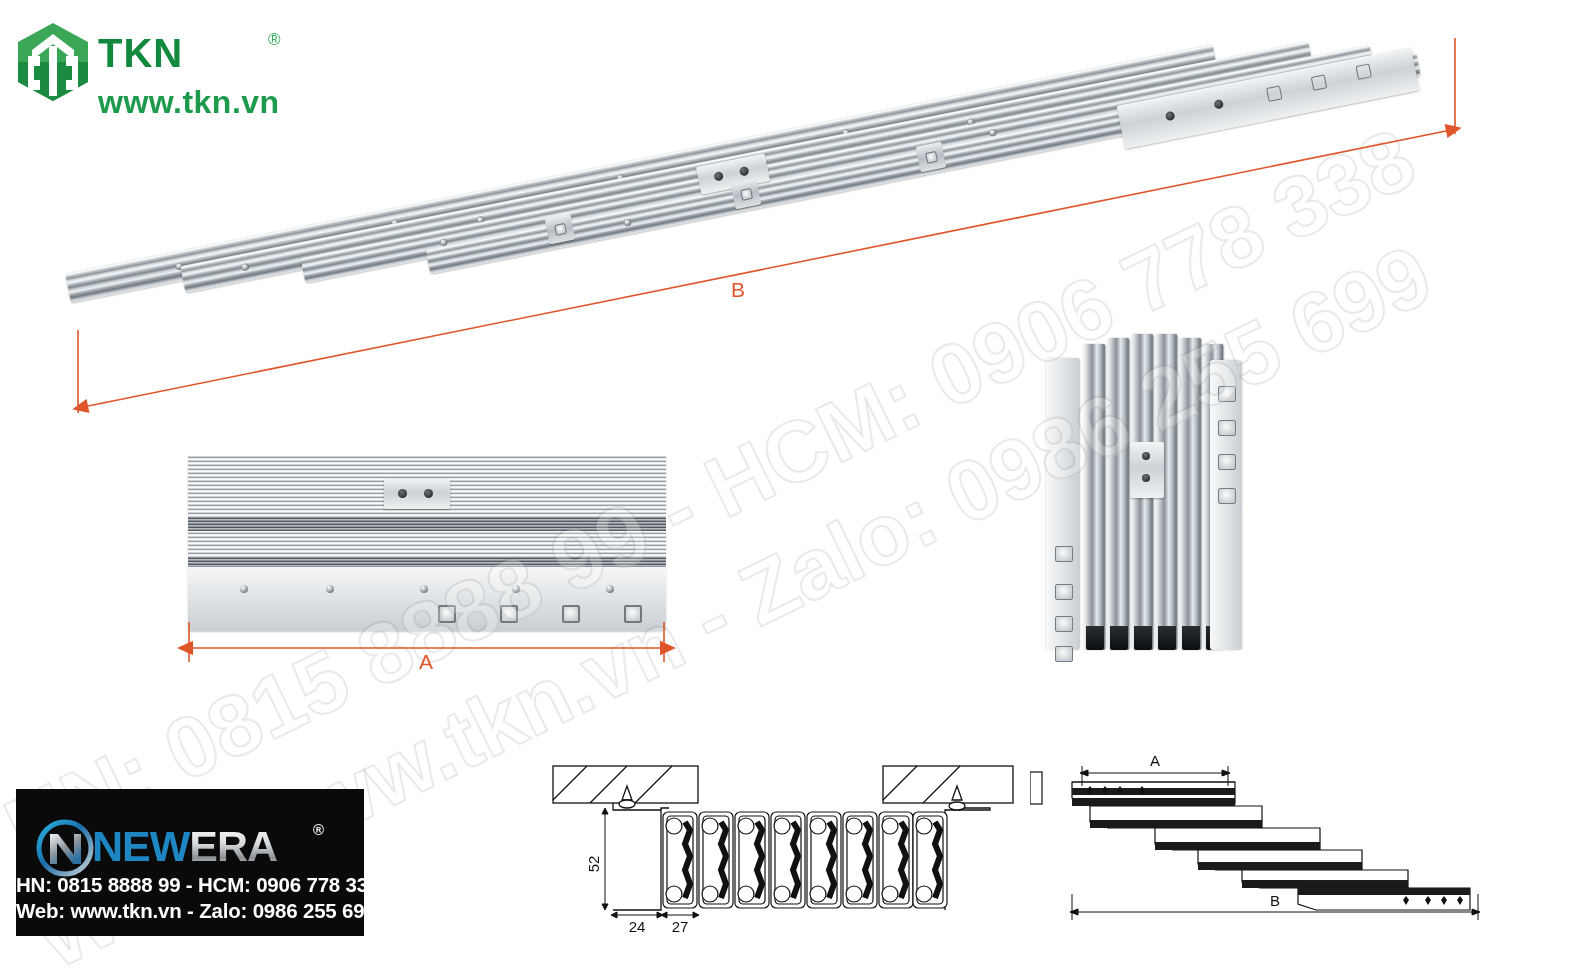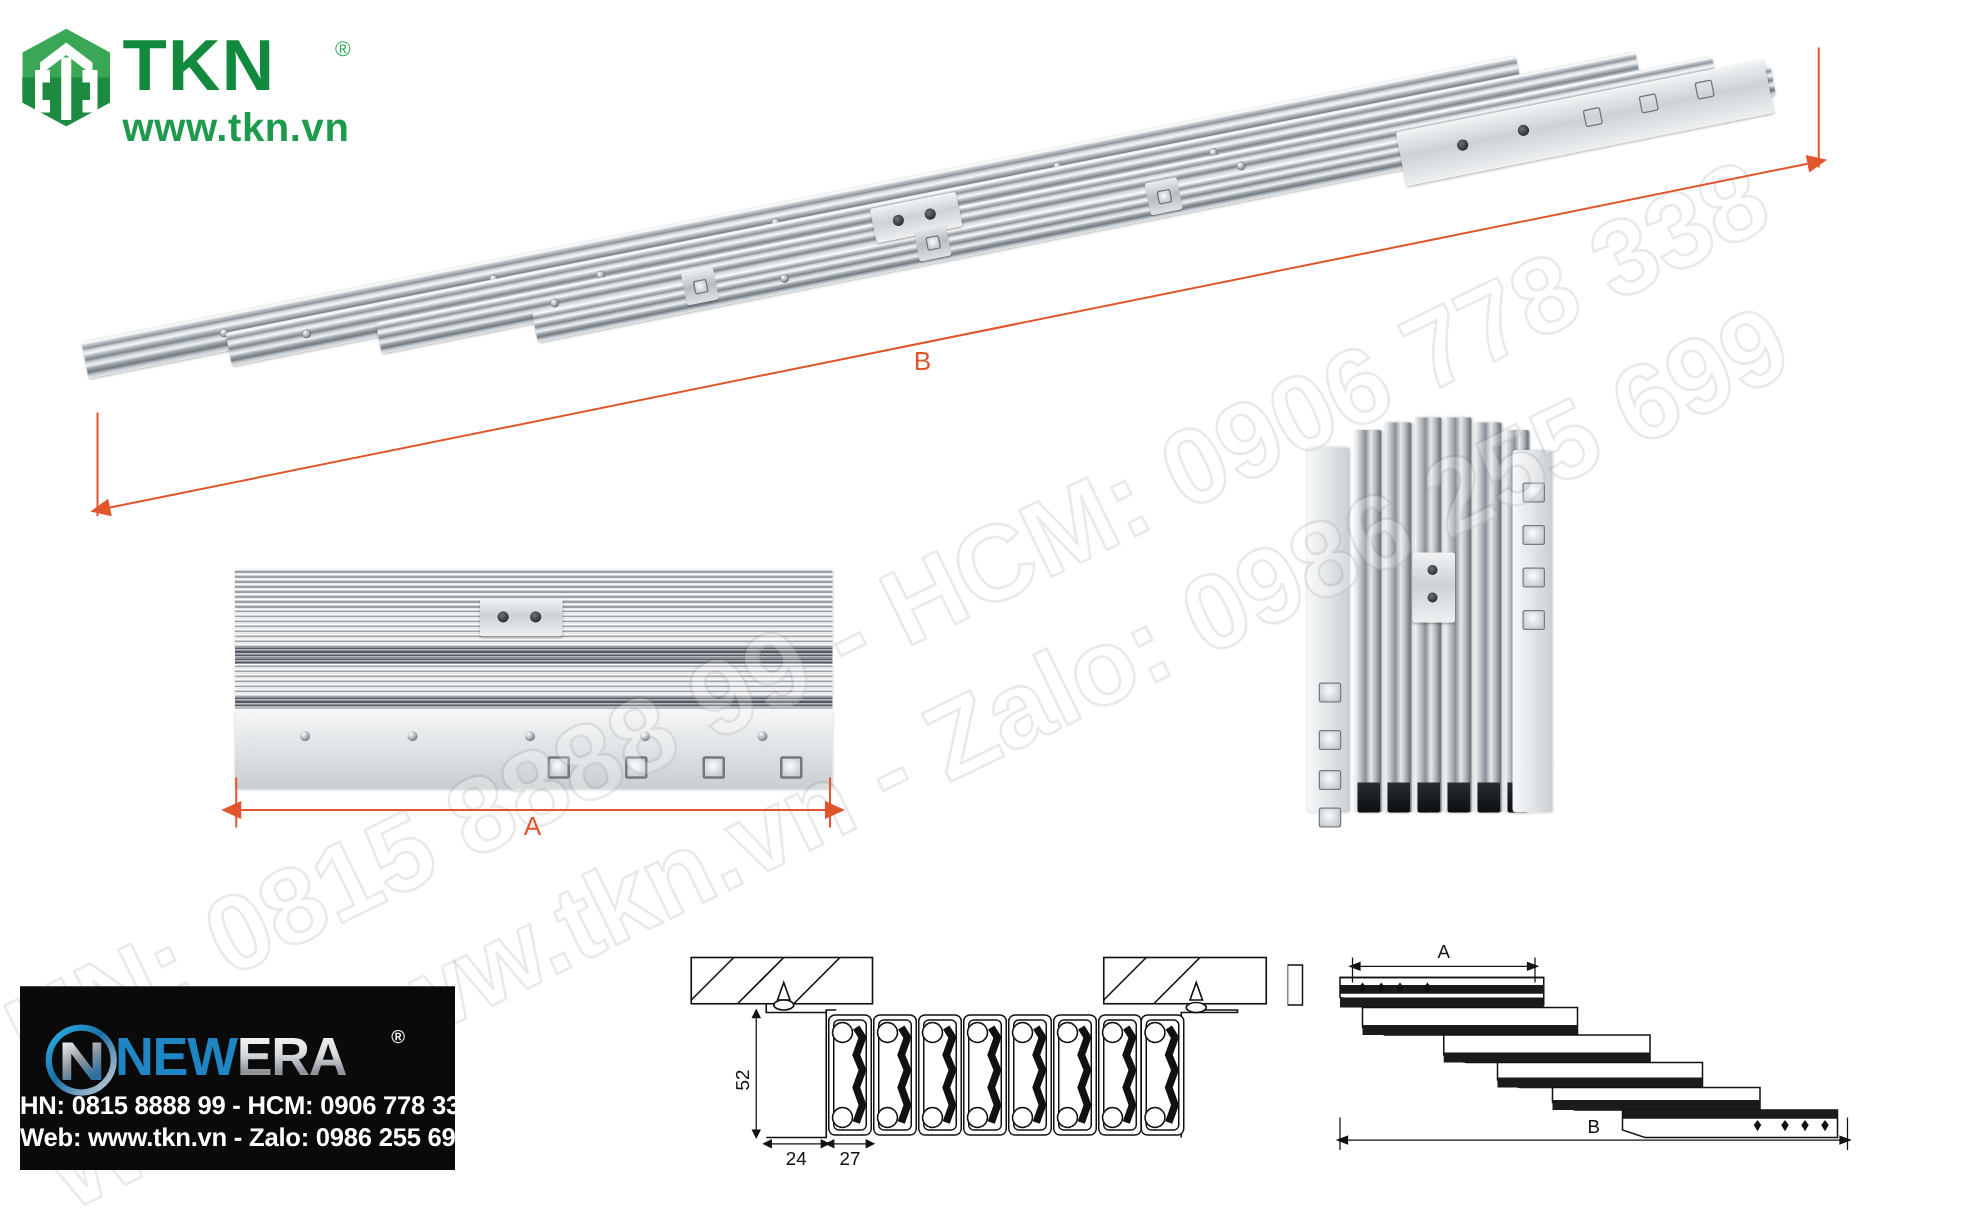--- a/index.html
+++ b/index.html
@@ -25,21 +25,21 @@
     transform-origin:left top;
   }
   .wm-a{left:-10px;top:790px;font-size:86px;transform:rotate(-26deg);}
   .wm-b{left:20px;top:900px;font-size:86px;transform:rotate(-26deg);}
 
   
   .tkn-logo{position:absolute;left:16px;top:22px;width:260px;height:92px;z-index:6;}
   .tkn-mark{position:absolute;left:0;top:0;width:74px;height:80px;}
   .tkn-text{position:absolute;left:82px;top:2px;}
   .tkn-word{
-    font-size:58px;line-height:58px;font-weight:bold;letter-spacing:1px;
+    font-size:40px;line-height:58px;font-weight:bold;letter-spacing:1px;
     color:#128a3d;font-family:"Liberation Sans", sans-serif;
   }
   .tkn-reg{
     position:absolute;left:170px;top:6px;font-size:17px;color:#2faa55;font-weight:normal;
   }
   .tkn-url{
     font-size:32px;font-weight:bold;color:#1d9a4c;letter-spacing:0.5px;margin-top:2px;
     font-family:"Liberation Sans", sans-serif;
   }
 

